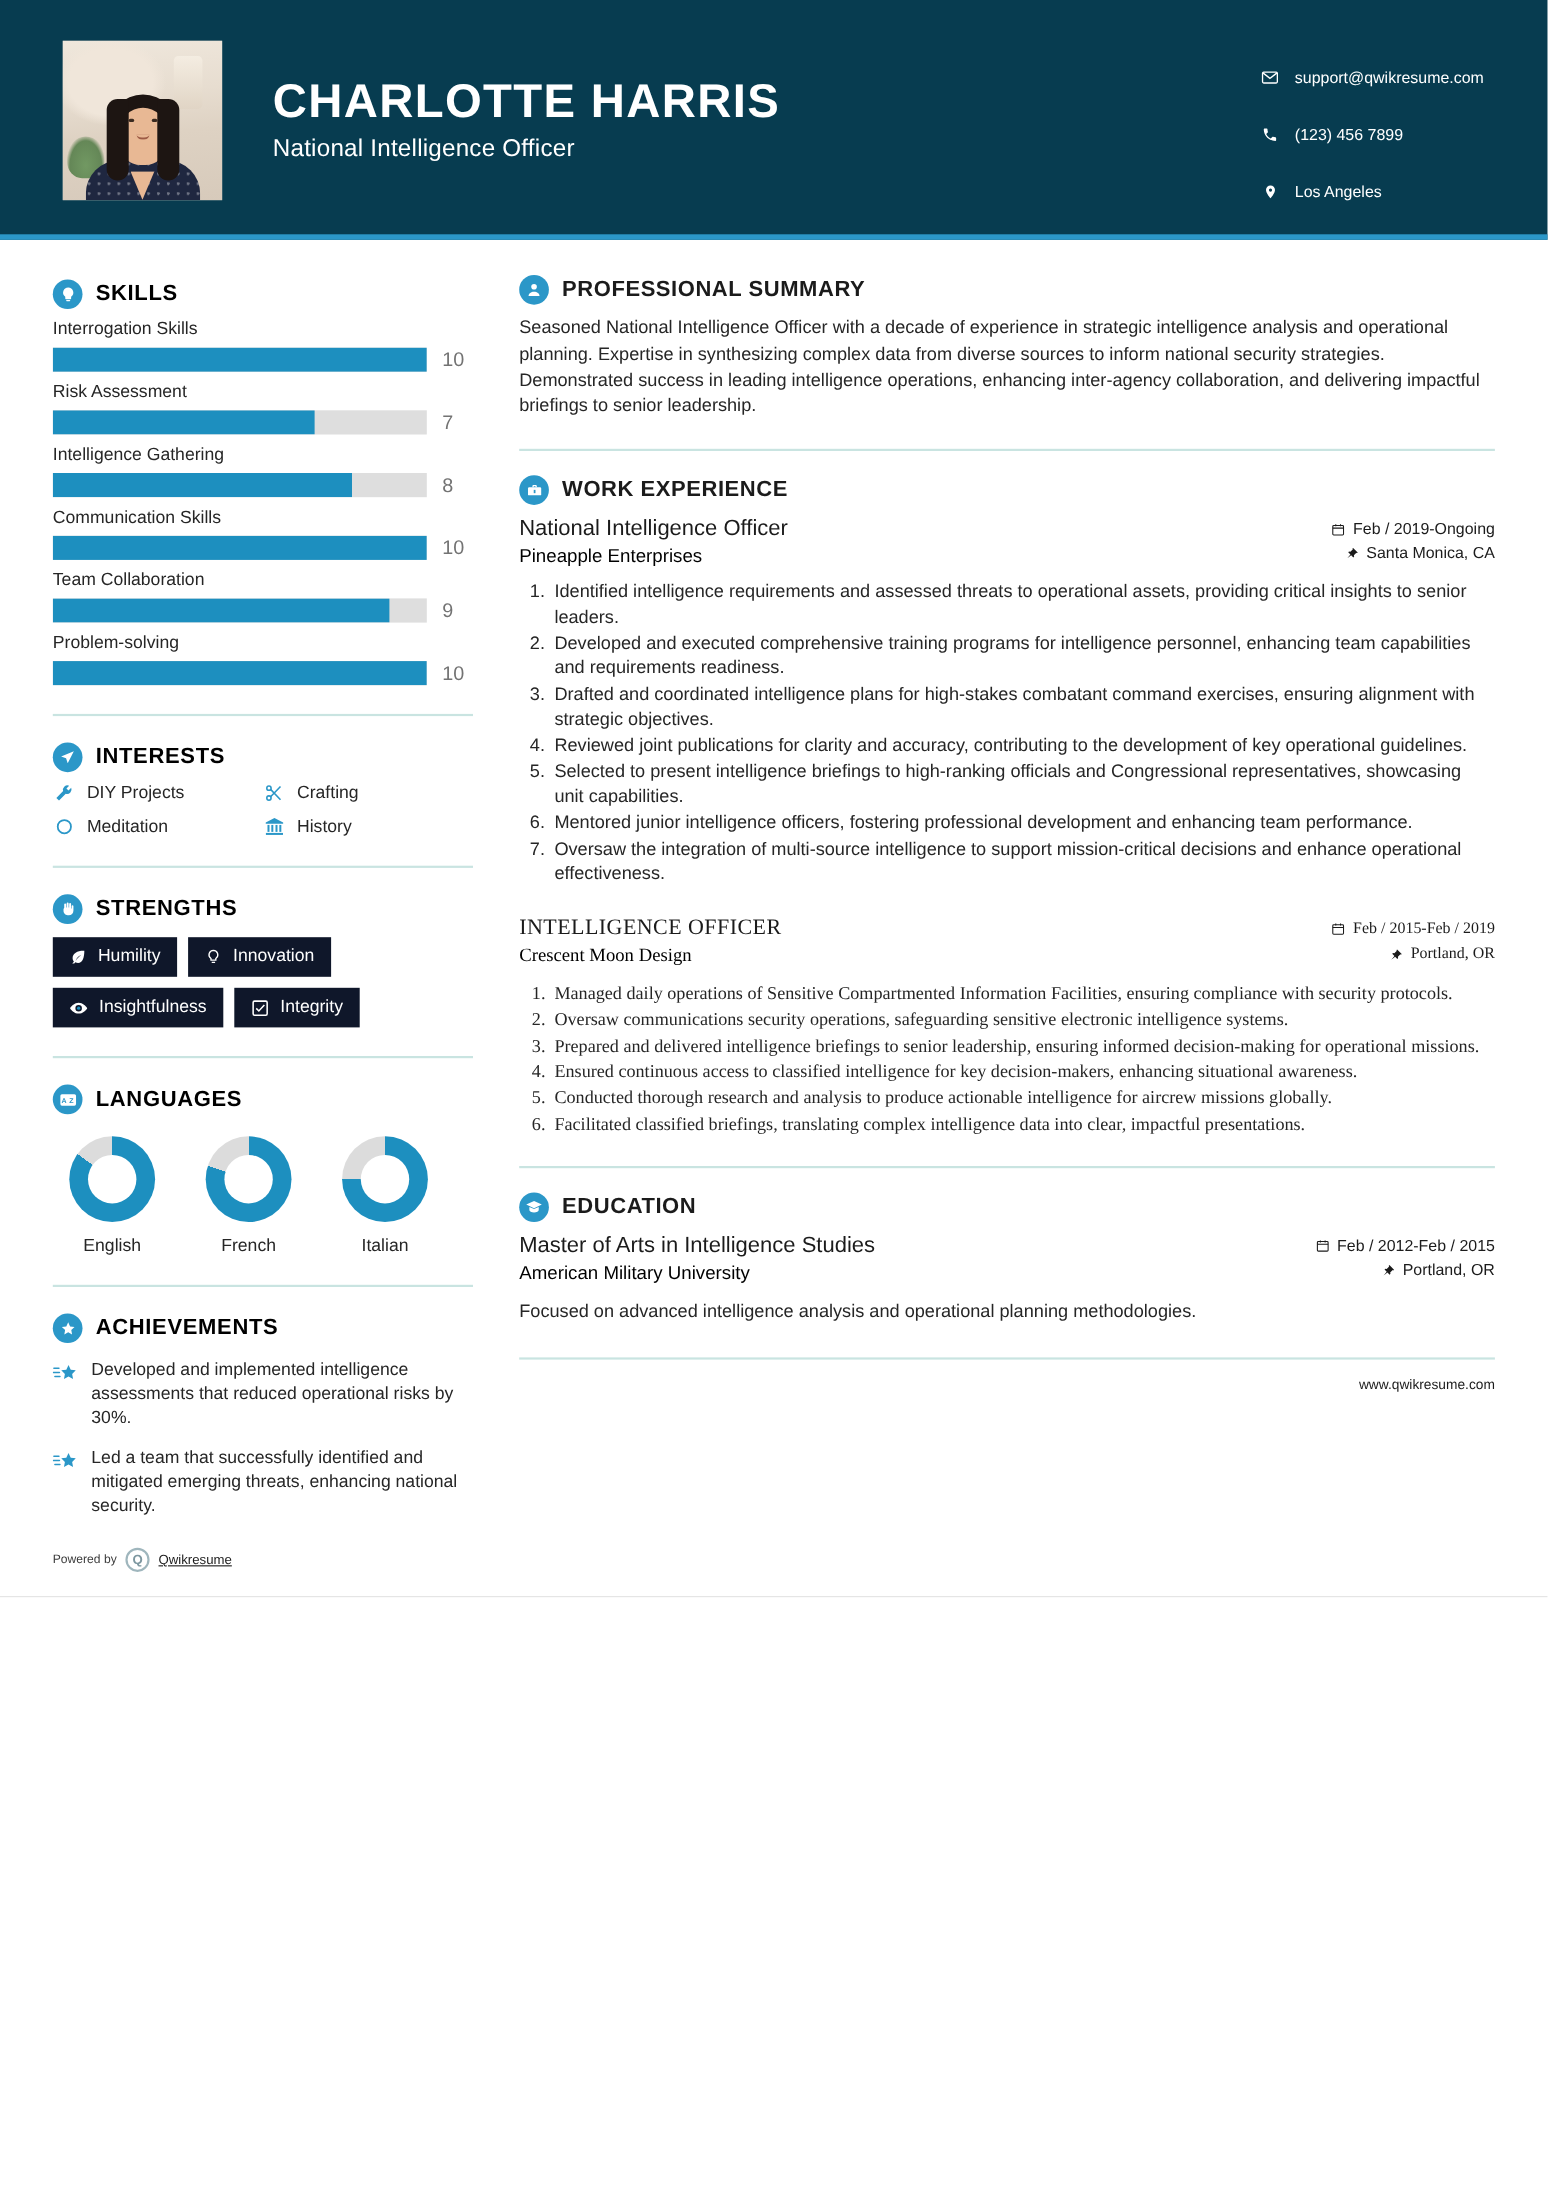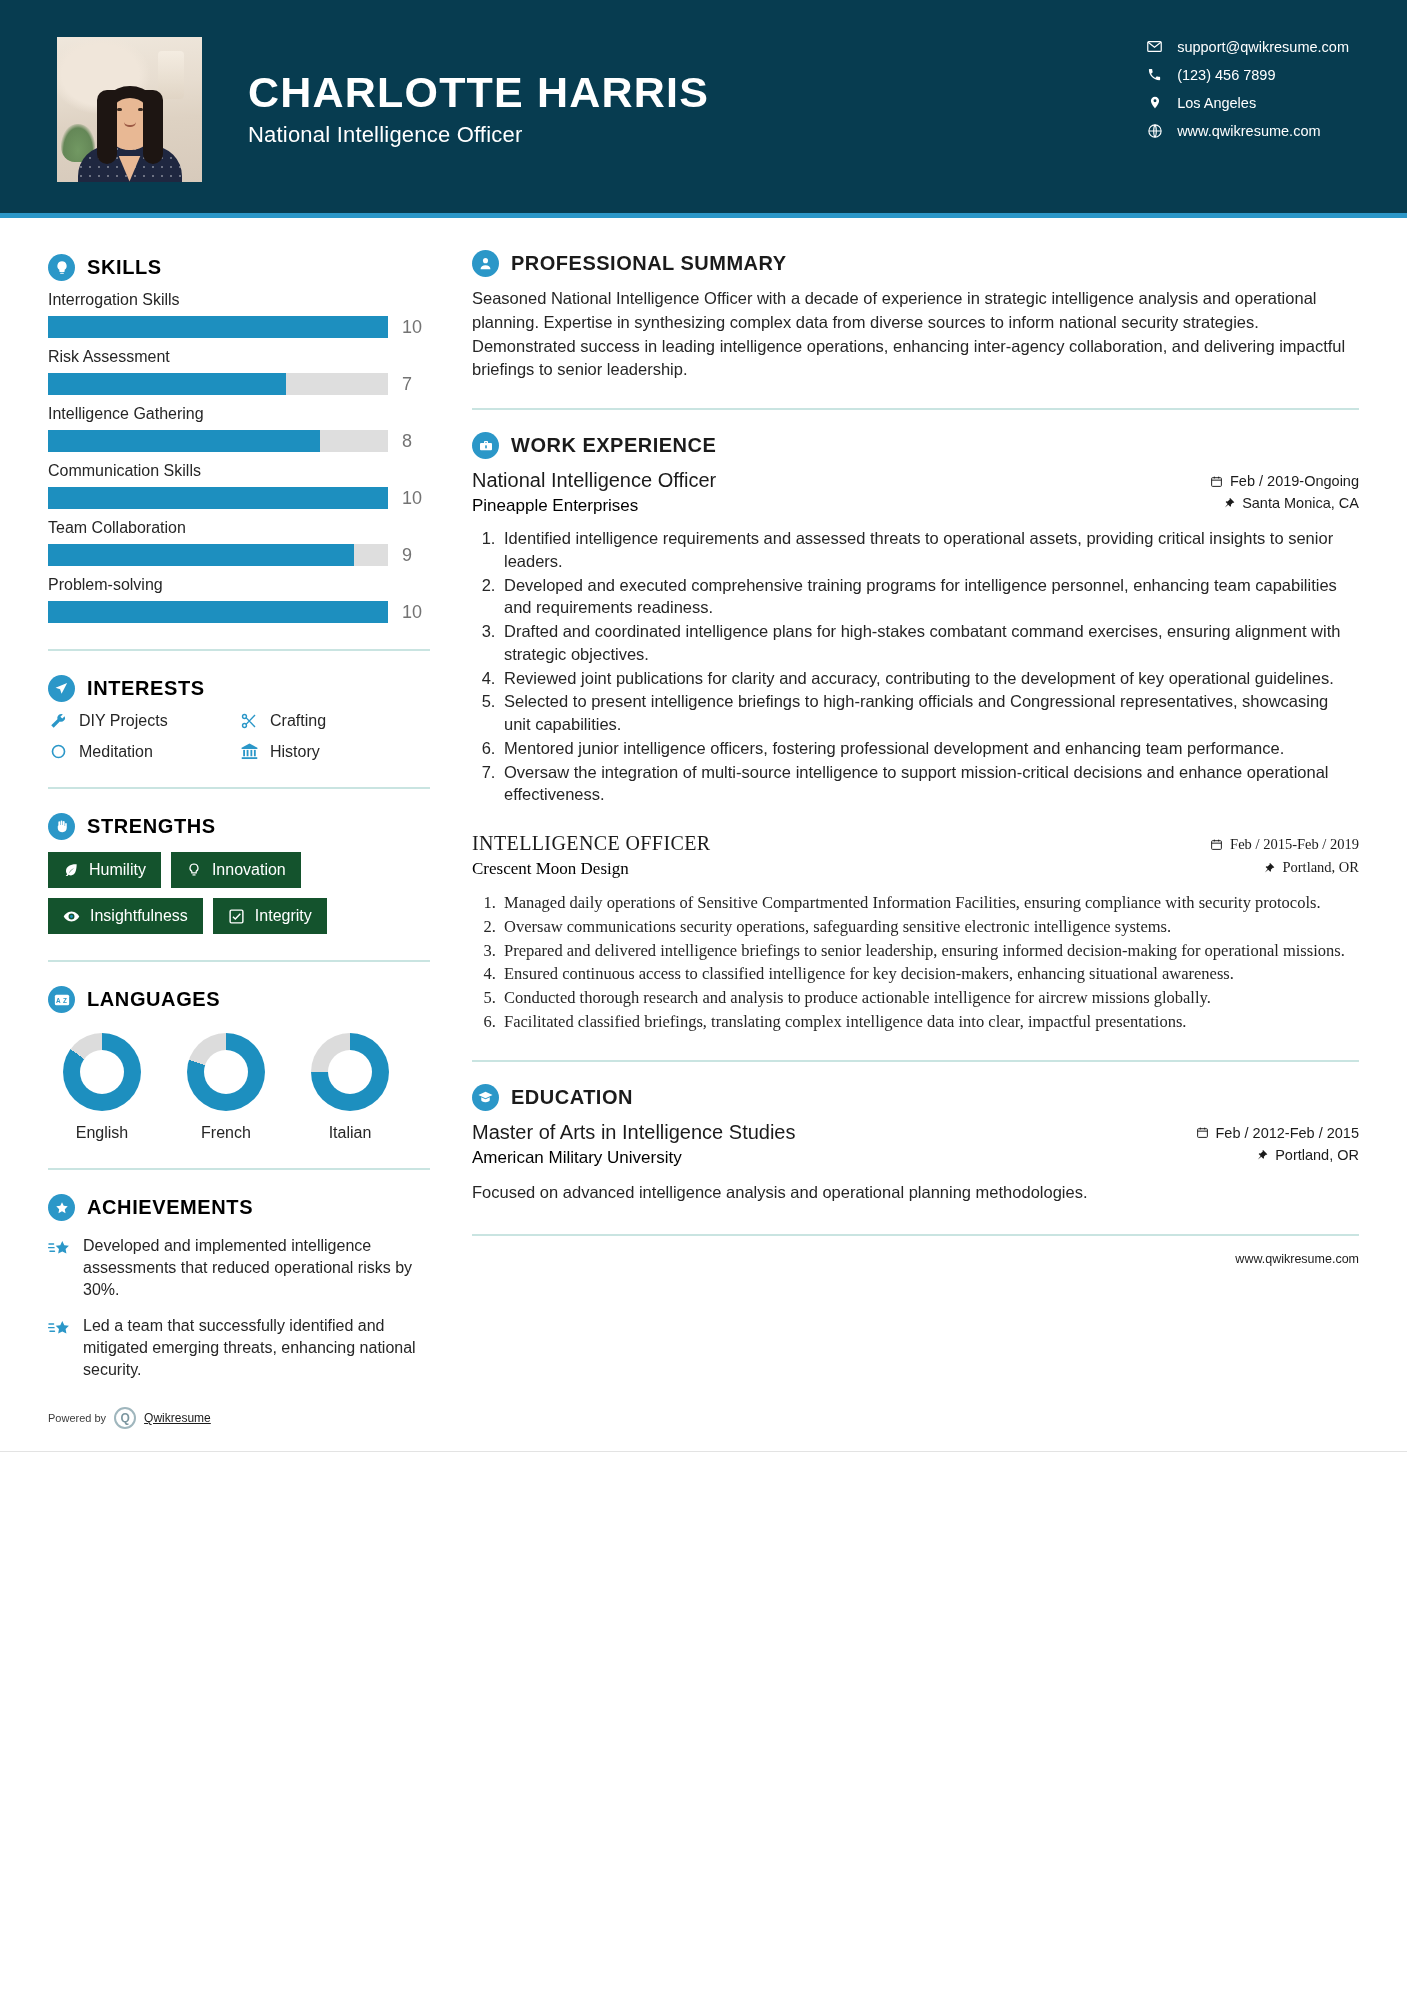--- a/index.html
+++ b/index.html
@@ -135,20 +135,21 @@
     display: flex;
     flex-direction: column;
     gap: 11px;
   }
   .contact-row {
     display: flex;
     align-items: center;
     gap: 14px;
     color: #ffffff;
     font-size: 14.5px;
+    margin-top: 24px;
   }
   .contact-ico {
     width: 17px; height: 17px;
     display: flex; align-items: center; justify-content: center;
     flex: 0 0 17px;
   }
   .contact-ico svg { display: block; }
 
   
   .body-wrap {
@@ -254,21 +255,21 @@
 
   
   .tags {
     display: flex;
     flex-wrap: wrap;
     gap: 10px;
     margin-top: 12px;
     max-width: 350px;
   }
   .tag {
-    background: #14532d;
+    background: #0f172a;
     color: #ffffff;
     font-size: 16px;
     padding: 9px 15px;
     display: flex;
     align-items: center;
     gap: 10px;
   }
   .tag .ico { display: flex; }
 
   

